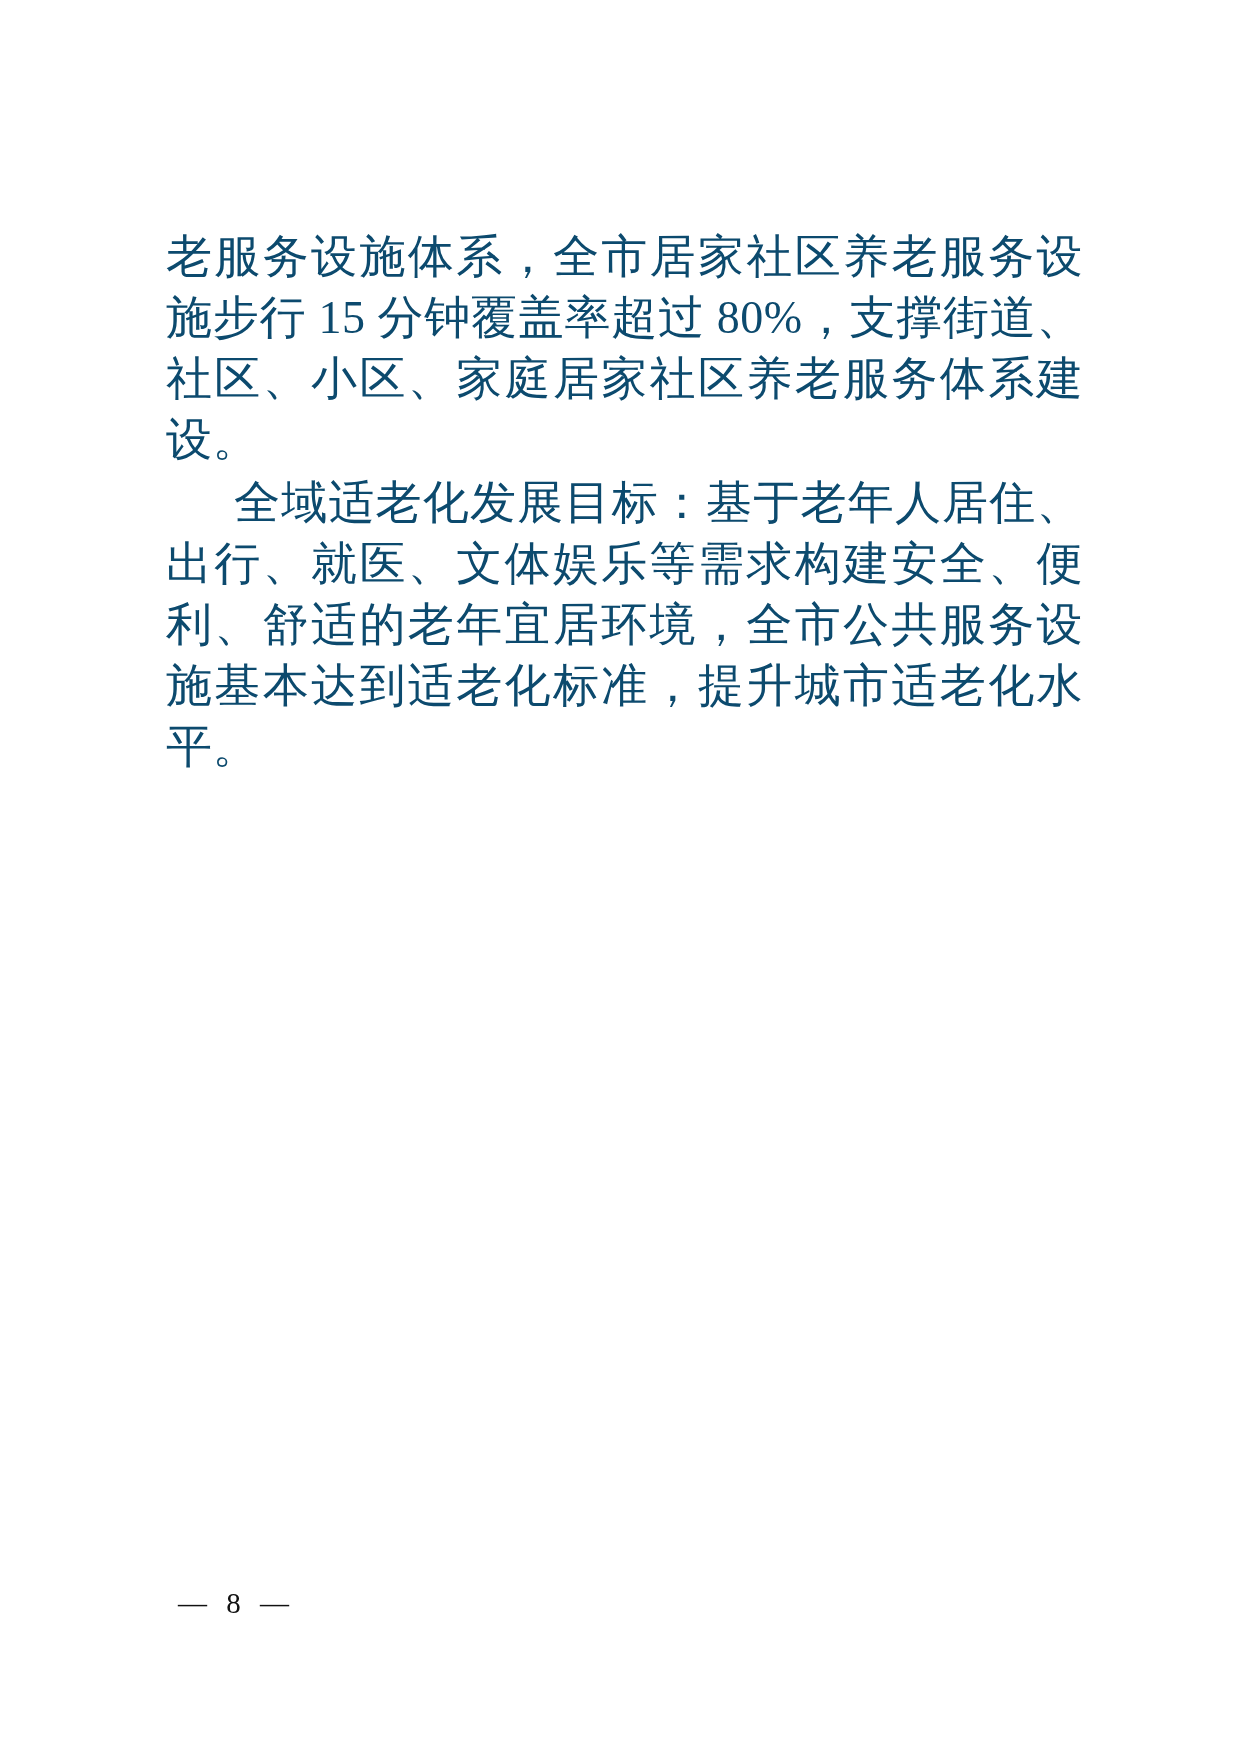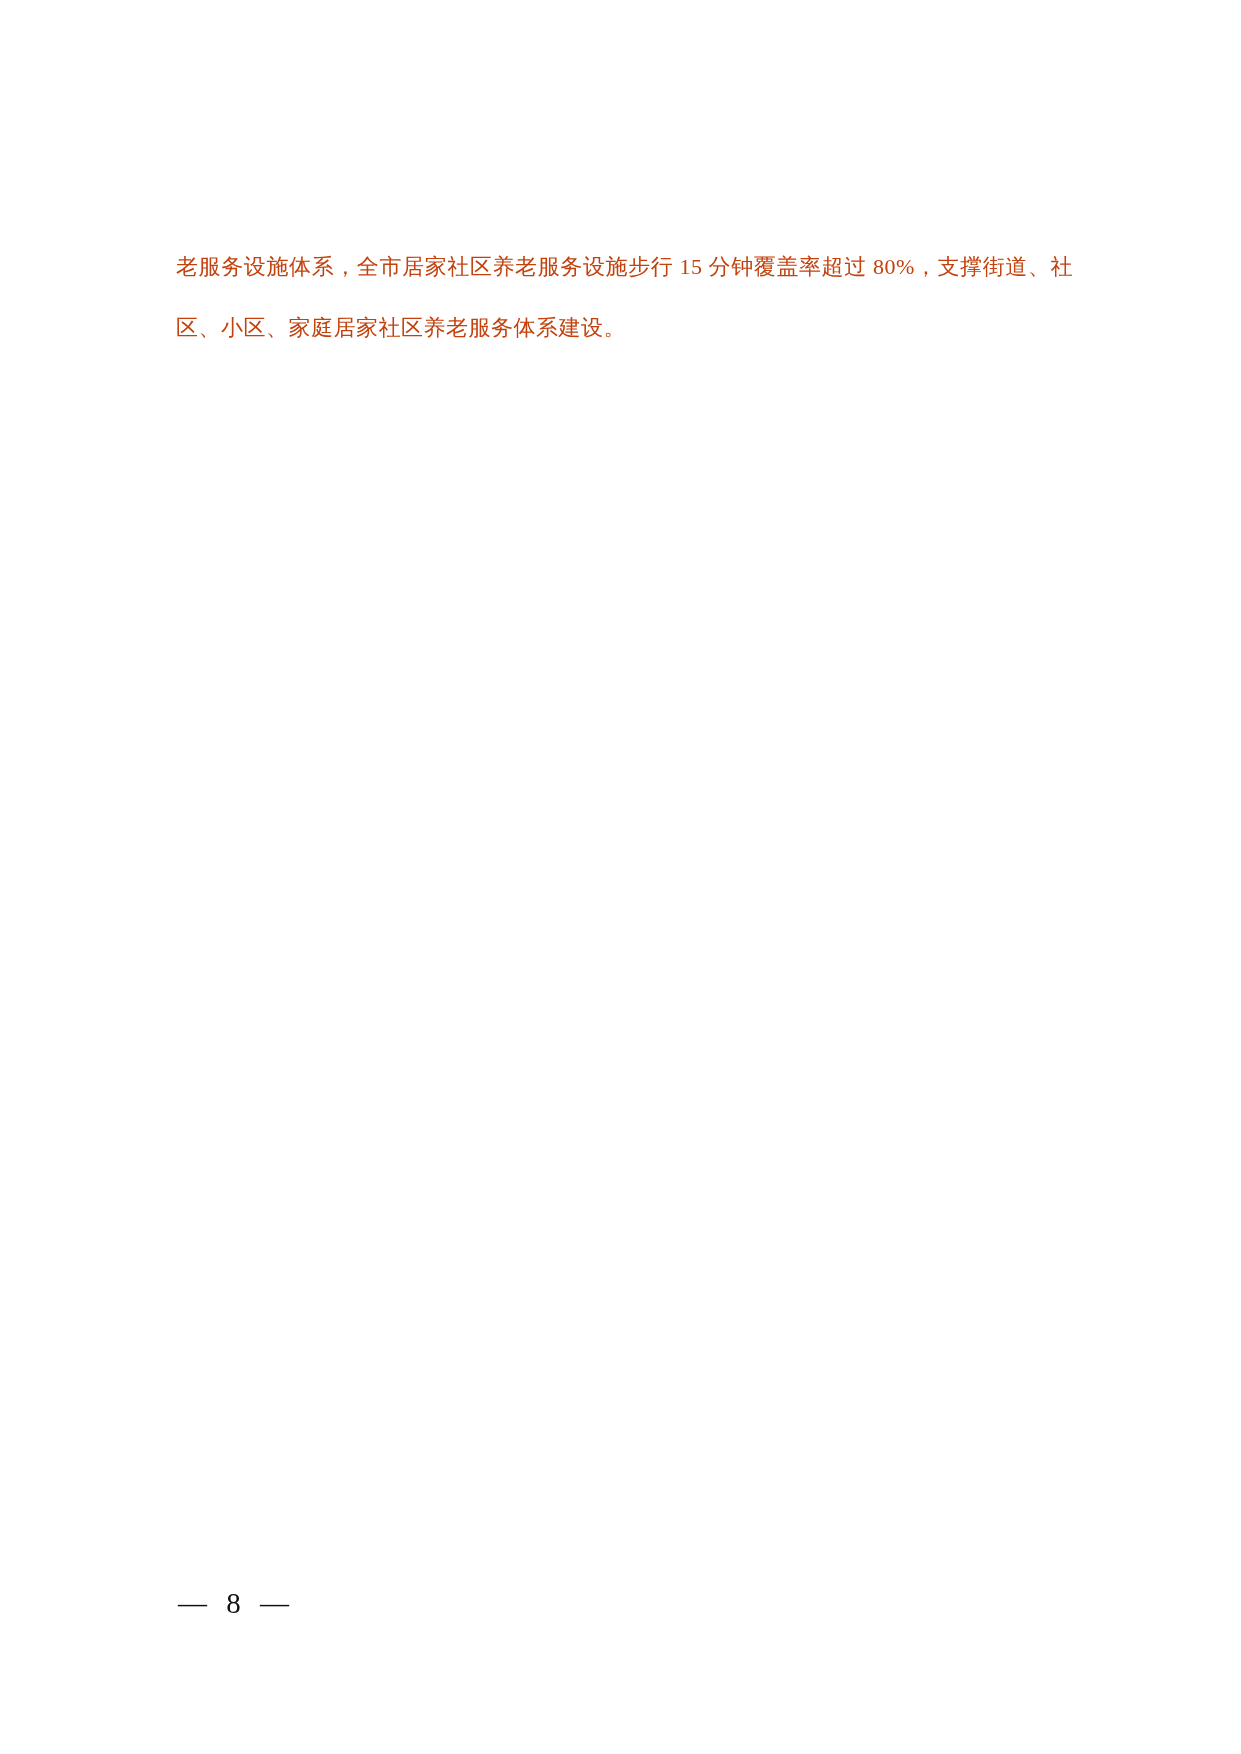--- a/index.html
+++ b/index.html
@@ -16,27 +16,27 @@
     font-family: "Liberation Serif", "DejaVu Serif", serif;
     color: #000000;
   }
   .content {
     position: absolute;
     left: 164px;
     top: 224px;
     width: 921px;
   }
   .content p {
-    margin: 12px;
+    margin: 2px;
     padding: 0;
-    font-size: 22px;
+    font-size: 46px;
     line-height: 61px;
     letter-spacing: 0.5px;
     text-align: justify;
-    color: #c2410c;
+    color: #0c4a6e;
   }
   .content p.indent {
     text-indent: 68px;
   }
   .footer {
     position: absolute;
     left: 178px;
     top: 1586px;
     font-size: 29px;
     line-height: 34px;
@@ -44,15 +44,16 @@
     word-spacing: 8px;
     color: #111111;
   }
 </style>
 </head>
 <body>
 
 <div class="page">
   <div class="content">
     <p class="para">老服务设施体系，全市居家社区养老服务设施步行 15 分钟覆盖率超过 80%，支撑街道、社区、小区、家庭居家社区养老服务体系建设。</p>
+    <p class="para indent">全域适老化发展目标：基于老年人居住、出行、就医、文体娱乐等需求构建安全、便利、舒适的老年宜居环境，全市公共服务设施基本达到适老化标准，提升城市适老化水平。</p>
   </div>
   <div class="footer">— 8 —</div>
 </div>
 
 </body></html>

